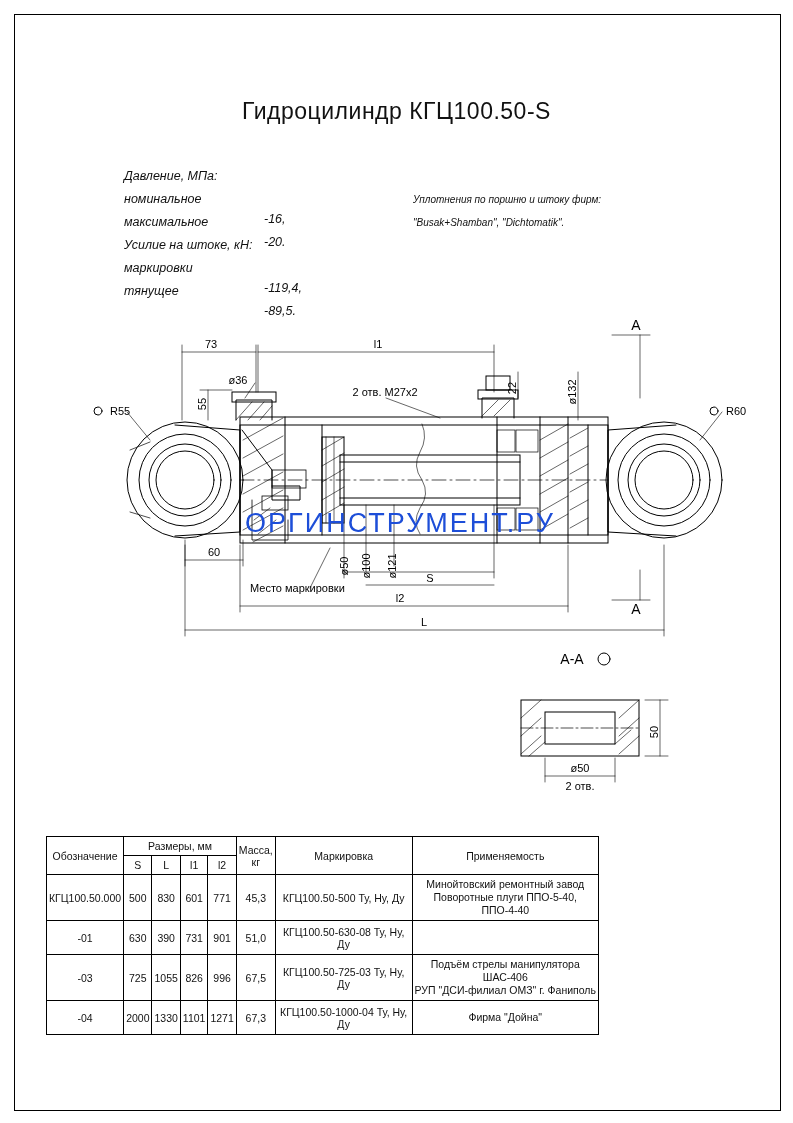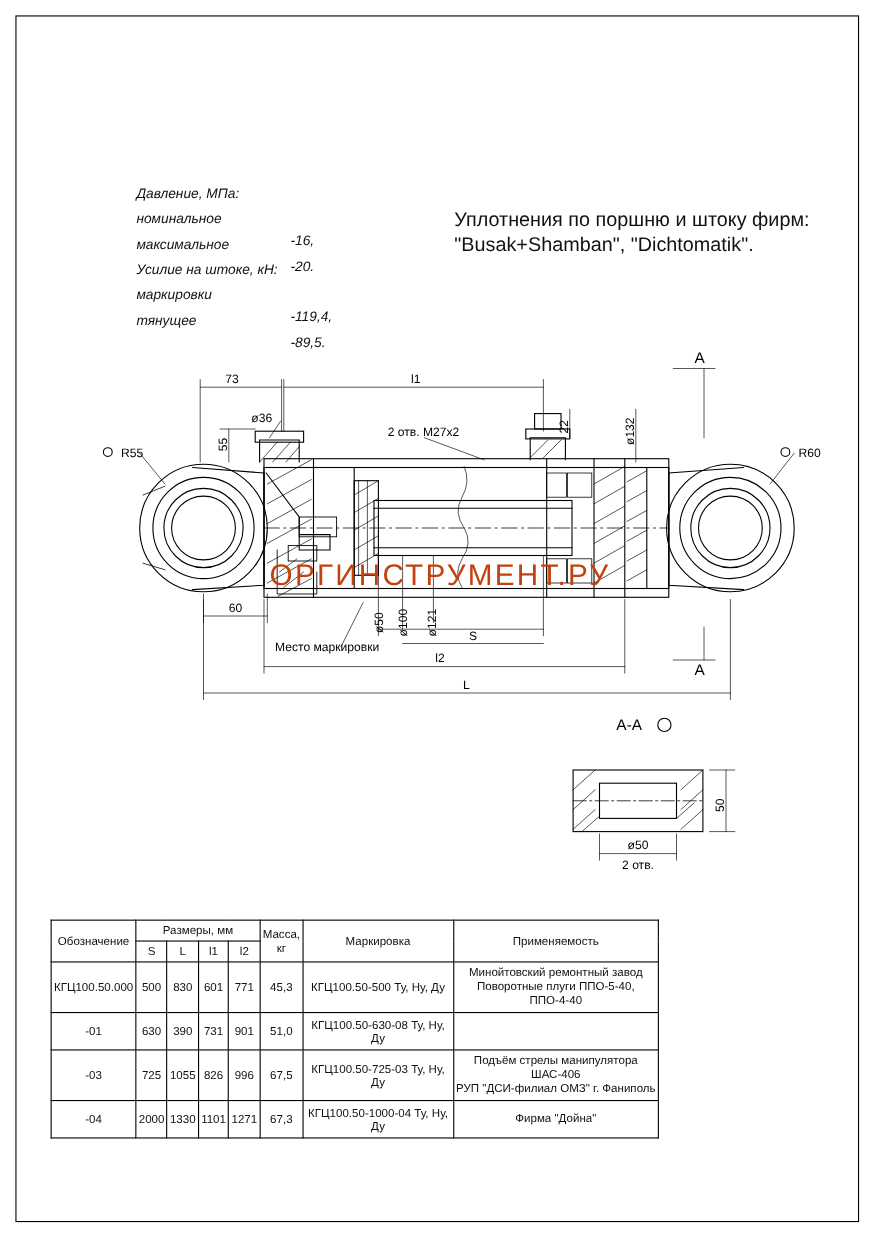--- a/index.html
+++ b/index.html
@@ -3,36 +3,37 @@
 <meta charset="utf-8">
 <style>
   html,body{margin:0;padding:0;background:#ffffff;}
   body{width:793px;height:1123px;position:relative;font-family:"Liberation Sans",sans-serif;color:#111;}
   .page{position:absolute;inset:0;}
   .frame{position:absolute;left:14px;top:14px;width:765px;height:1095px;border:1px solid #000;}
   .title{position:absolute;left:0;right:0;top:98px;text-align:center;font-size:23px;letter-spacing:.5px;}
   .specs{position:absolute;left:124px;top:165px;font-size:12.5px;line-height:23px;}
   .specs .row{position:relative;height:23px;white-space:nowrap;font-style:italic;}
   .specs .val{position:absolute;left:140px;margin-top:20px;}
-  .seal{position:absolute;left:413px;top:188px;font-size:18px;line-height:23px;}
-  .wm{position:absolute;left:200px;top:508px;width:400px;text-align:center;font-size:27px;color:#c2410c;letter-spacing:2px;}
+  .seal{position:absolute;left:413px;top:188px;font-size:10px;line-height:23px;font-style:italic;}
+  .wm{position:absolute;left:200px;top:508px;width:400px;text-align:center;font-size:27px;color:#1d4ed8;letter-spacing:2px;}
   svg{position:absolute;left:0;top:0;}
   .lbl{font-size:11px;font-family:"Liberation Sans",sans-serif;}
   .lbl-big{font-size:14px;}
   table{position:absolute;left:46px;top:836px;width:553px;border-collapse:collapse;font-size:10.5px;}
   table td,table th{border:1px solid #000;text-align:center;padding:3px 2px;font-weight:normal;}
   .tall{height:34px;}
   .two-line{line-height:13px;}
 </style>
 </head>
 <body>
 
 <div class="page">
   <div class="frame"></div>
 
+  <div class="title">Гидроцилиндр КГЦ100.50-S</div>
 
   <div class="specs">
     <div class="row">
       <span>Давление, МПа:</span>
       <span class="val"></span>
     </div>
     <div class="row">
       <span>номинальное</span>
       <span class="val">-16,</span>
     </div>

